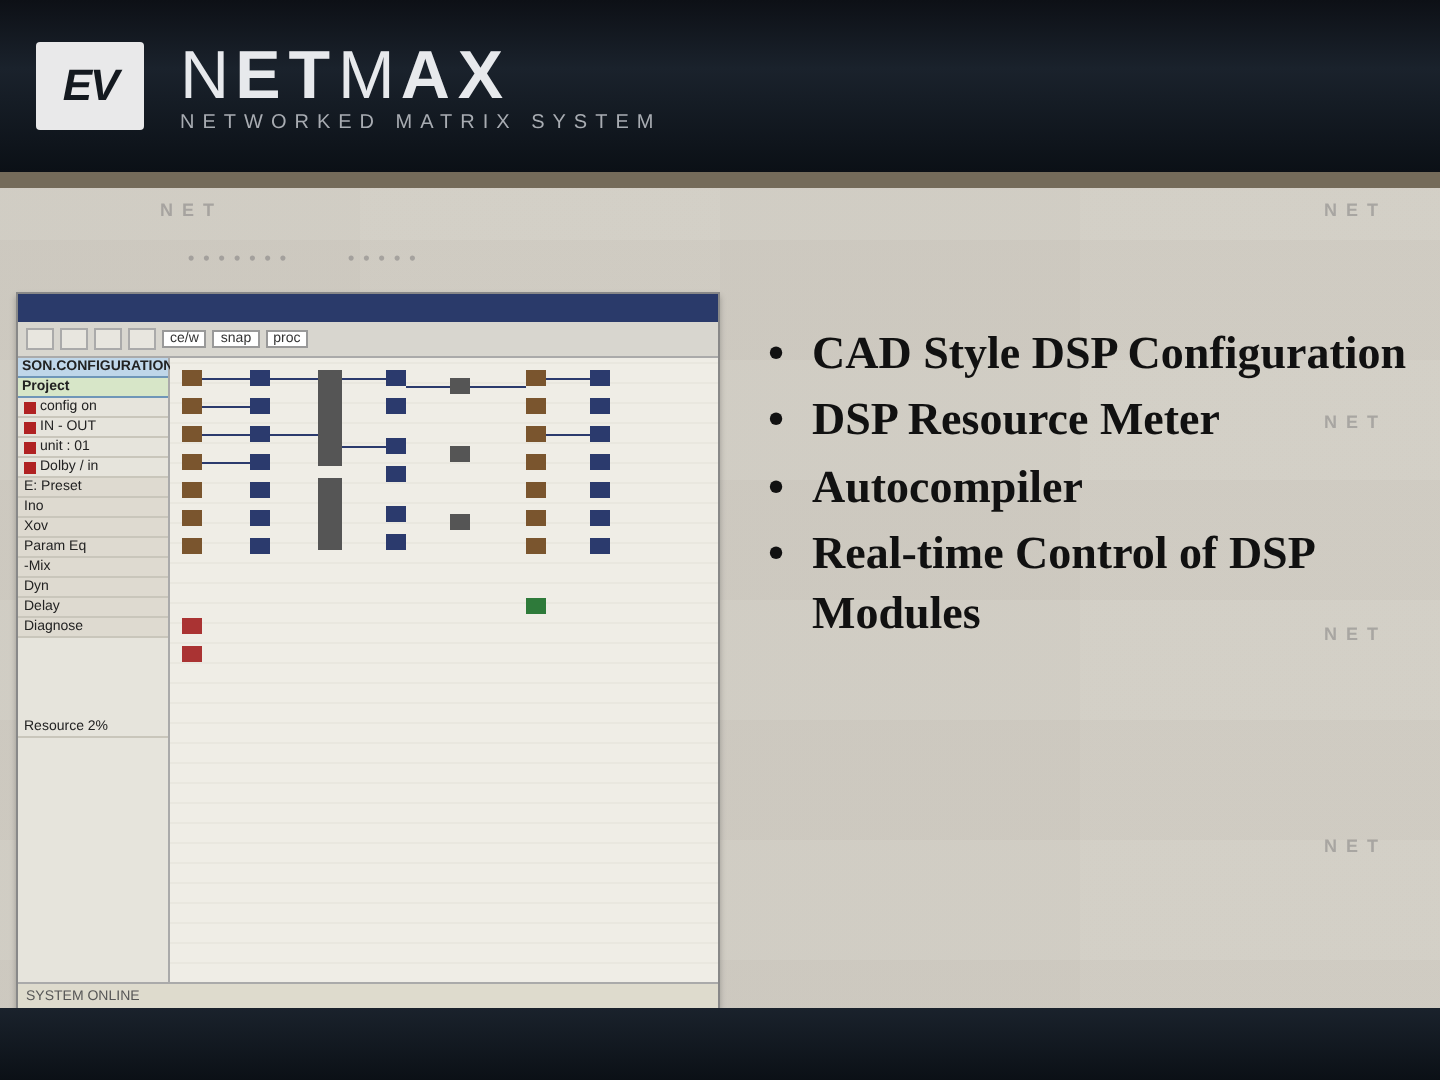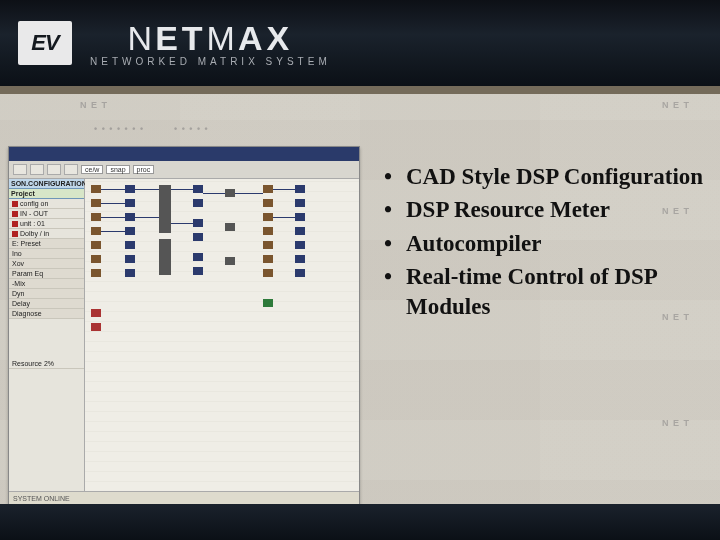--- a/index.html
+++ b/index.html
@@ -20,21 +20,20 @@
   .ev-badge {
     width: 54px; height: 44px; background: #e9e9ea; color: #14191f;
     display: flex; align-items: center; justify-content: center;
     font-weight: 900; font-style: italic; font-size: 22px;
     border-radius: 2px; letter-spacing: -1px;
   }
   .brand { margin-left: 18px; display: flex; flex-direction: column; }
   .brand-main {
     font-size: 34px; font-weight: 300; letter-spacing: 3px;
     font-family: "Arial Narrow", Arial, sans-serif;
-    text-align: center;
   }
   .brand-main .thin { font-weight: 300; }
   .brand-main .bold { font-weight: 800; letter-spacing: 4px; }
   .brand-sub { font-size: 10px; letter-spacing: 4px; color: #a8acb2; margin-top: -2px; }
   .model {
     margin-left: auto; font-size: 22px; letter-spacing: 3px; font-weight: 600;
     color: #d9dcdf; background: #3a4450; padding: 10px 40px; 
     border-left: 1px solid #555;
   }
 

